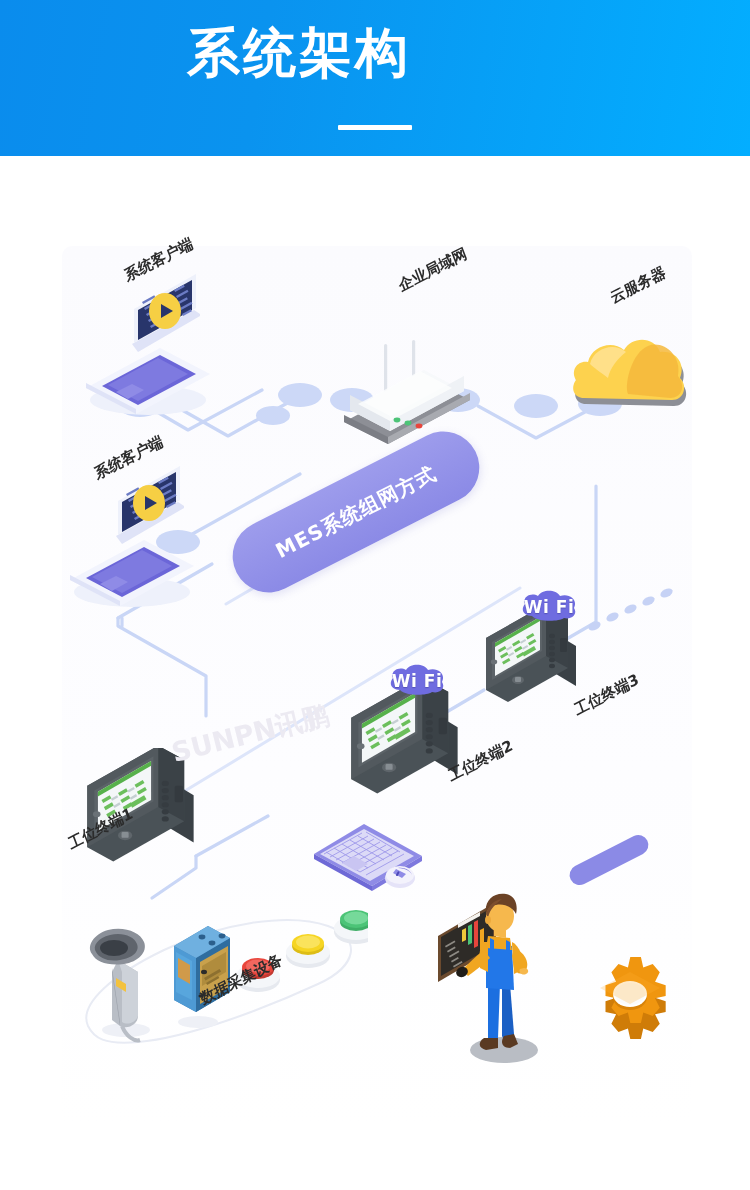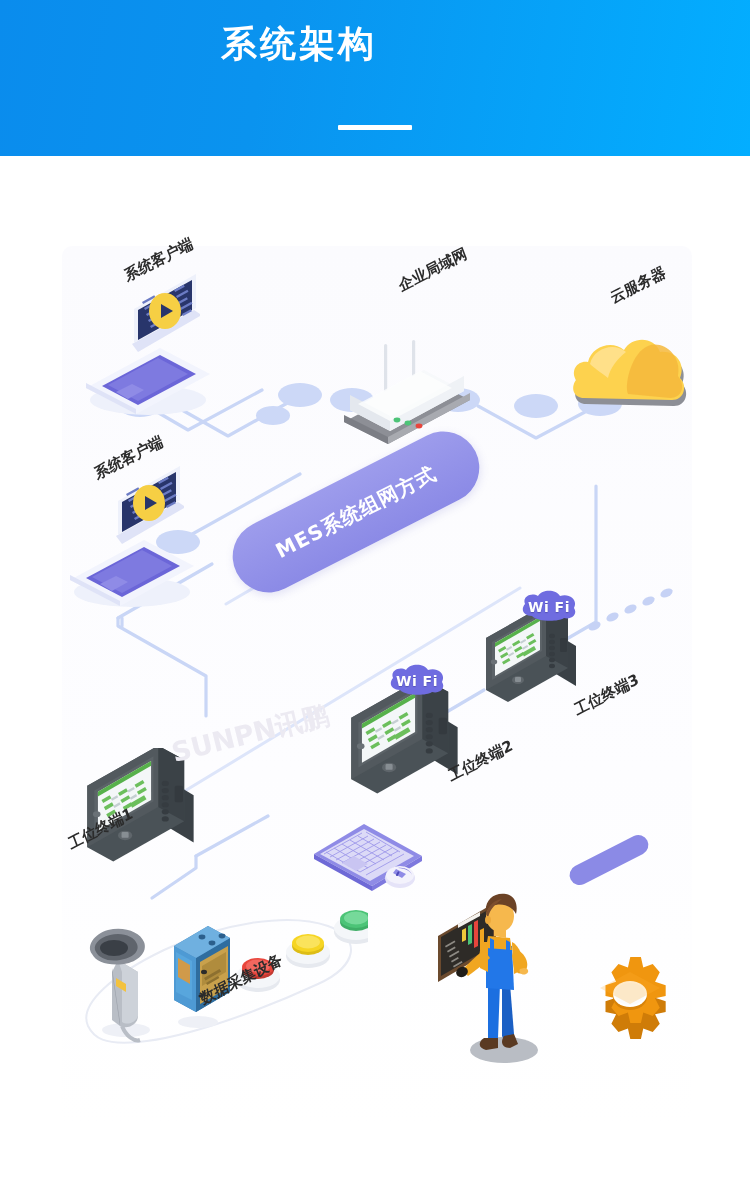--- a/index.html
+++ b/index.html
@@ -14,21 +14,21 @@
 
   
   .header {
     position:absolute; left:0; top:0; width:750px; height:156px;
     background:linear-gradient(100deg,#0a8ced 0%, #0a93ef 35%, #03aeff 100%);
     overflow:visible;
   }
   .header-title {
     position:absolute; left:0; top:26px; width:598px;
     text-align:center;
-    font-size:36px; font-weight:bold; color:#ffffff;
+    font-size:53px; font-weight:bold; color:#ffffff;
     letter-spacing:3px;
     line-height:1;
     font-family:"DejaVu Sans","Liberation Sans",sans-serif;
   }
   .header-sub {
     position:absolute; left:0; top:97px; width:750px;
     text-align:center;
     font-size:13.5px; color:#eaf7ff; letter-spacing:3.2px;
     font-family:"Liberation Sans",sans-serif;
   }
@@ -129,21 +129,21 @@
   .cloud { position:absolute; left:566px; top:168px; }
 
   
   .terminal { position:absolute; }
 
   
   .wifi-badge { position:absolute; }
   .wifi-badge .wf-text {
     position:absolute; left:0; top:0; width:100%; height:100%;
     display:flex; align-items:center; justify-content:center;
-    color:#fff; font-size:14px; font-weight:bold;
+    color:#fff; font-size:17px; font-weight:bold;
     letter-spacing:0.5px;
     font-family:"DejaVu Sans","Liberation Sans",sans-serif;
     text-shadow:0 1px 1px rgba(60,60,140,.5);
   }
 
   
   .keyboard { position:absolute; left:310px; top:660px; }
   
   .collect { position:absolute; left:78px; top:740px; }
   

